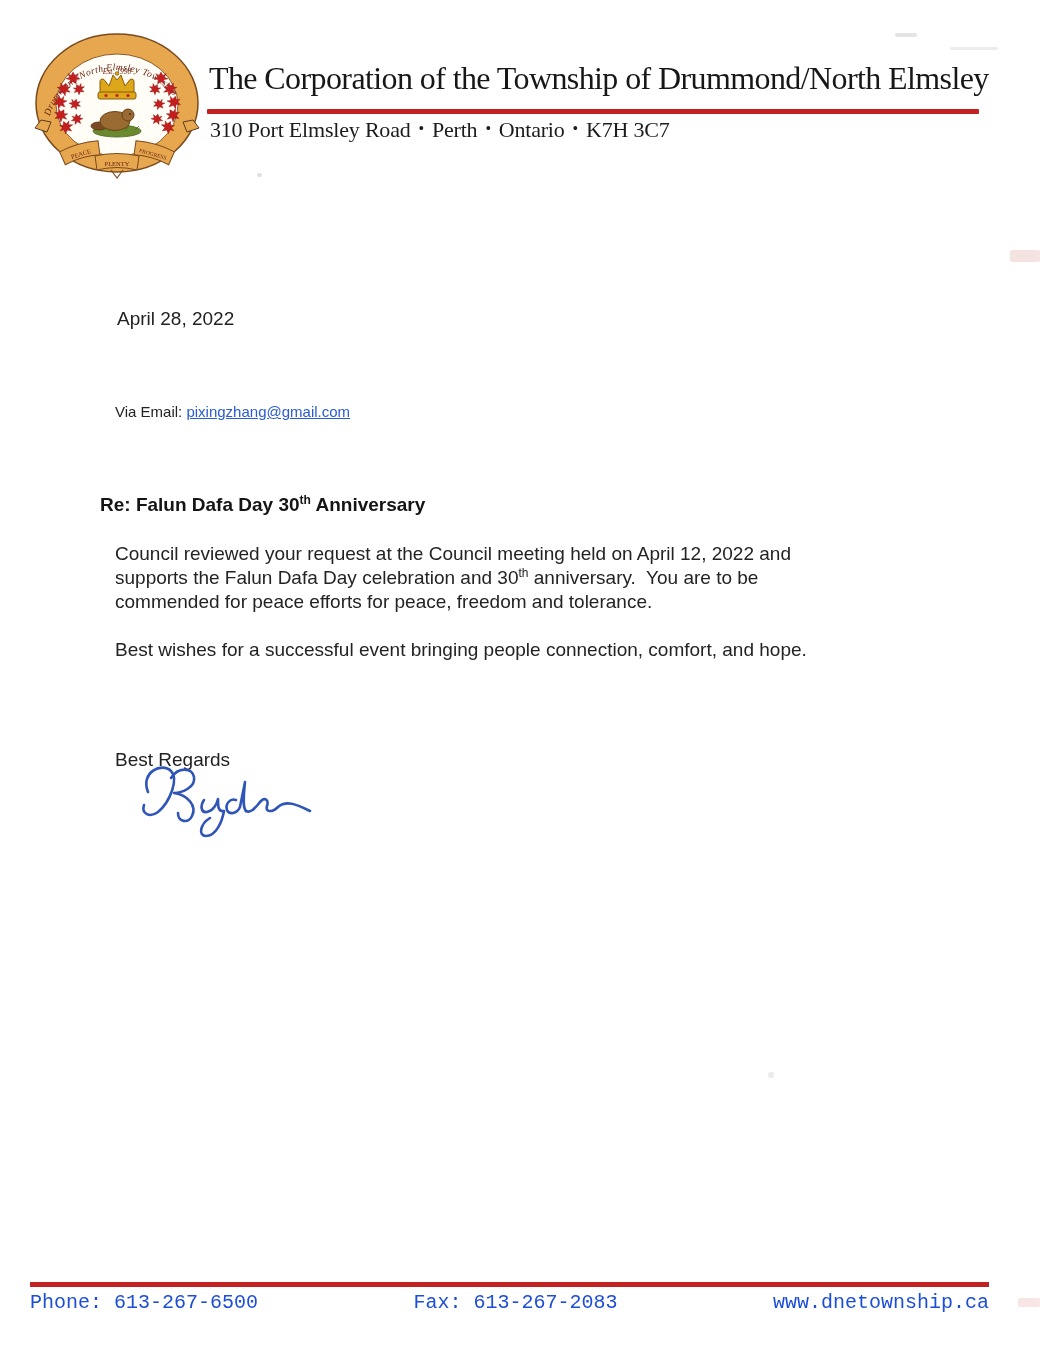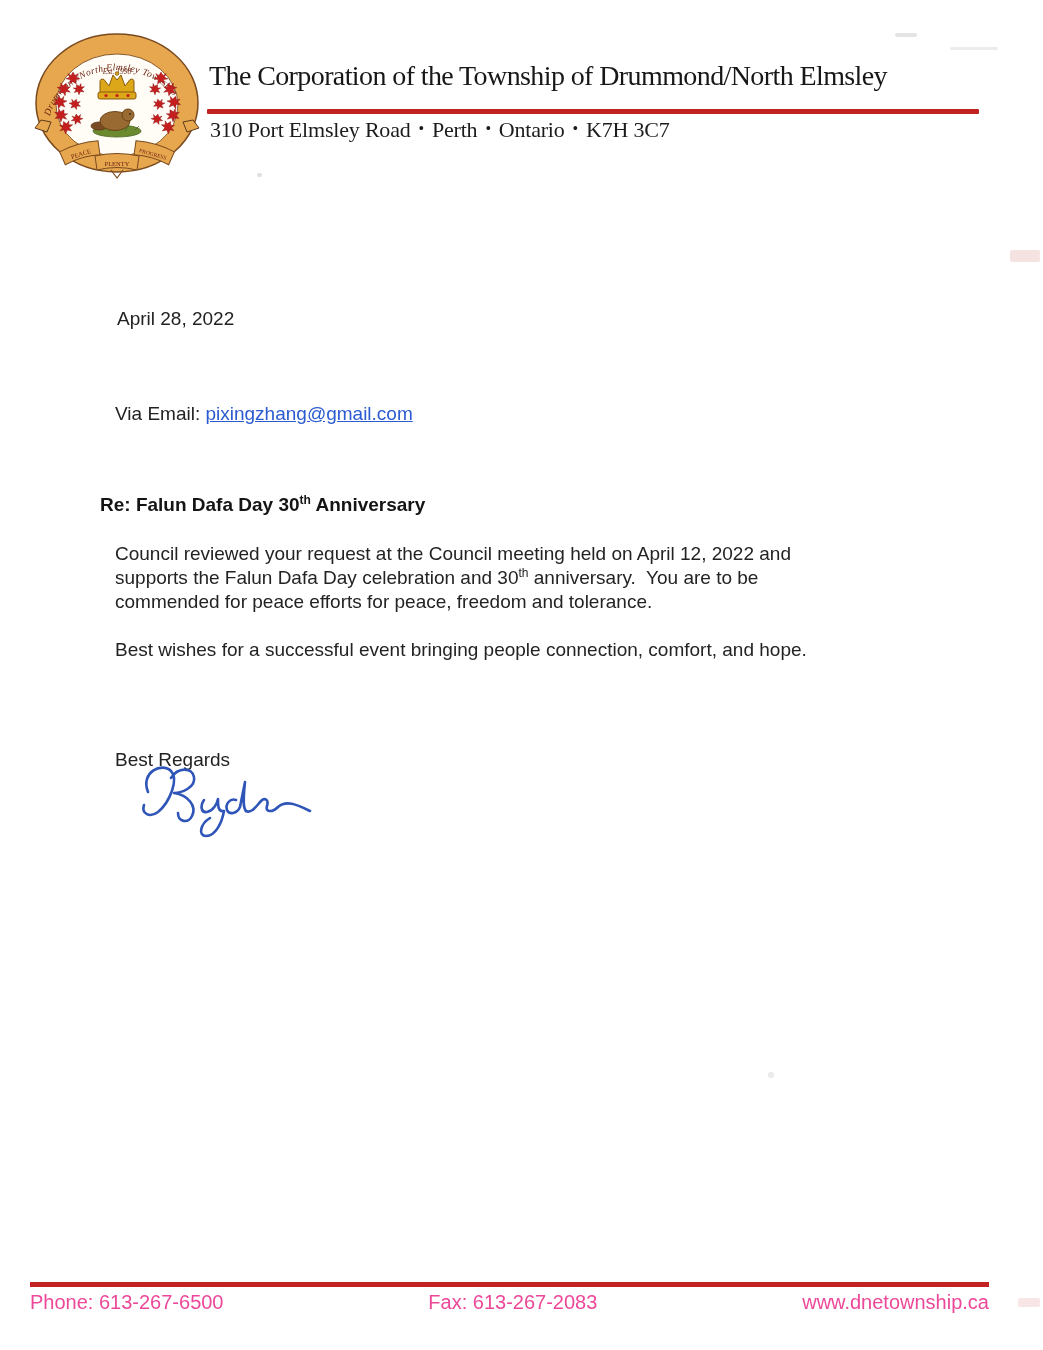--- a/index.html
+++ b/index.html
@@ -10,42 +10,42 @@
     background:#ffffff;
     overflow:hidden;
     font-family:"Liberation Sans", sans-serif;
     color:#222;
   }
   
   .crest{position:absolute;left:33px;top:32px;width:168px;height:148px;}
   .org-title{
     position:absolute;left:209px;top:60px;width:800px;
     font-family:"Liberation Serif", serif;
-    font-size:28px;letter-spacing:-0.6px;color:#171717;
+    font-size:32px;letter-spacing:-0.6px;color:#171717;
     white-space:nowrap;
   }
   .header-rule{
     position:absolute;left:207px;top:109px;width:772px;height:5px;
     border-radius:1px;
   }
   .address-line{
     position:absolute;left:210px;top:117px;
     font-family:"Liberation Serif", serif;
     font-size:22px;letter-spacing:-0.2px;color:#1c1c1c;
     white-space:nowrap;
   }
   .address-line .sep{
     display:inline-block;
     margin:0 8px;
     transform:translateY(-3px);
     font-size:16px;
   }
   
   .date{position:absolute;left:117px;top:308px;font-size:19px;}
-  .via-line{position:absolute;left:115px;top:403px;font-size:19px;}
+  .via-line{position:absolute;left:115px;top:403px;font-size:15px;}
   .email-link{color:#2a5bd0;text-decoration:underline;cursor:pointer;}
   .subject{
     position:absolute;left:100px;top:494px;width:830px;
     text-align:left;font-size:19px;font-weight:bold;color:#141414;
     white-space:pre-wrap;
   }
   .para{
     position:absolute;left:115px;width:750px;
     font-size:19px;line-height:24px;color:#232323;
     white-space:pre-wrap;
@@ -55,21 +55,21 @@
   .closing{position:absolute;left:115px;top:749px;font-size:19px;}
   sup{font-size:12px;vertical-align:super;line-height:0;}
   .signature{position:absolute;left:118px;top:756px;width:200px;height:90px;}
   .signer{position:absolute;left:115px;top:843px;font-size:19px;line-height:27px;}
   
   .footer-rule{
     position:absolute;left:30px;top:1282px;width:959px;height:5px;
   }
   .footer-text{
     position:absolute;left:30px;top:1291px;width:959px;
-    font-family:Liberation Sans, sans-serif;font-size:20px;color:#ec4899;
+    font-family:Liberation Mono, monospace;font-size:20px;color:#1d4ed8;
     display:flex;justify-content:space-between;align-items:baseline;
   }
   .footer-text .cell{white-space:nowrap;}
   
   .artifact{position:absolute;border-radius:2px;}
   .a1{left:895px;top:33px;width:22px;height:4px;background:#d9d9d9;opacity:.7;}
   .a2{left:950px;top:47px;width:48px;height:3px;background:#e4e4e4;opacity:.7;}
   .a3{left:1010px;top:250px;width:30px;height:12px;background:#f3dcda;opacity:.8;}
   .a4{left:1018px;top:1298px;width:22px;height:9px;background:#f5e0de;opacity:.8;}
   .a5{left:257px;top:173px;width:5px;height:4px;background:#e0e0e0;}

